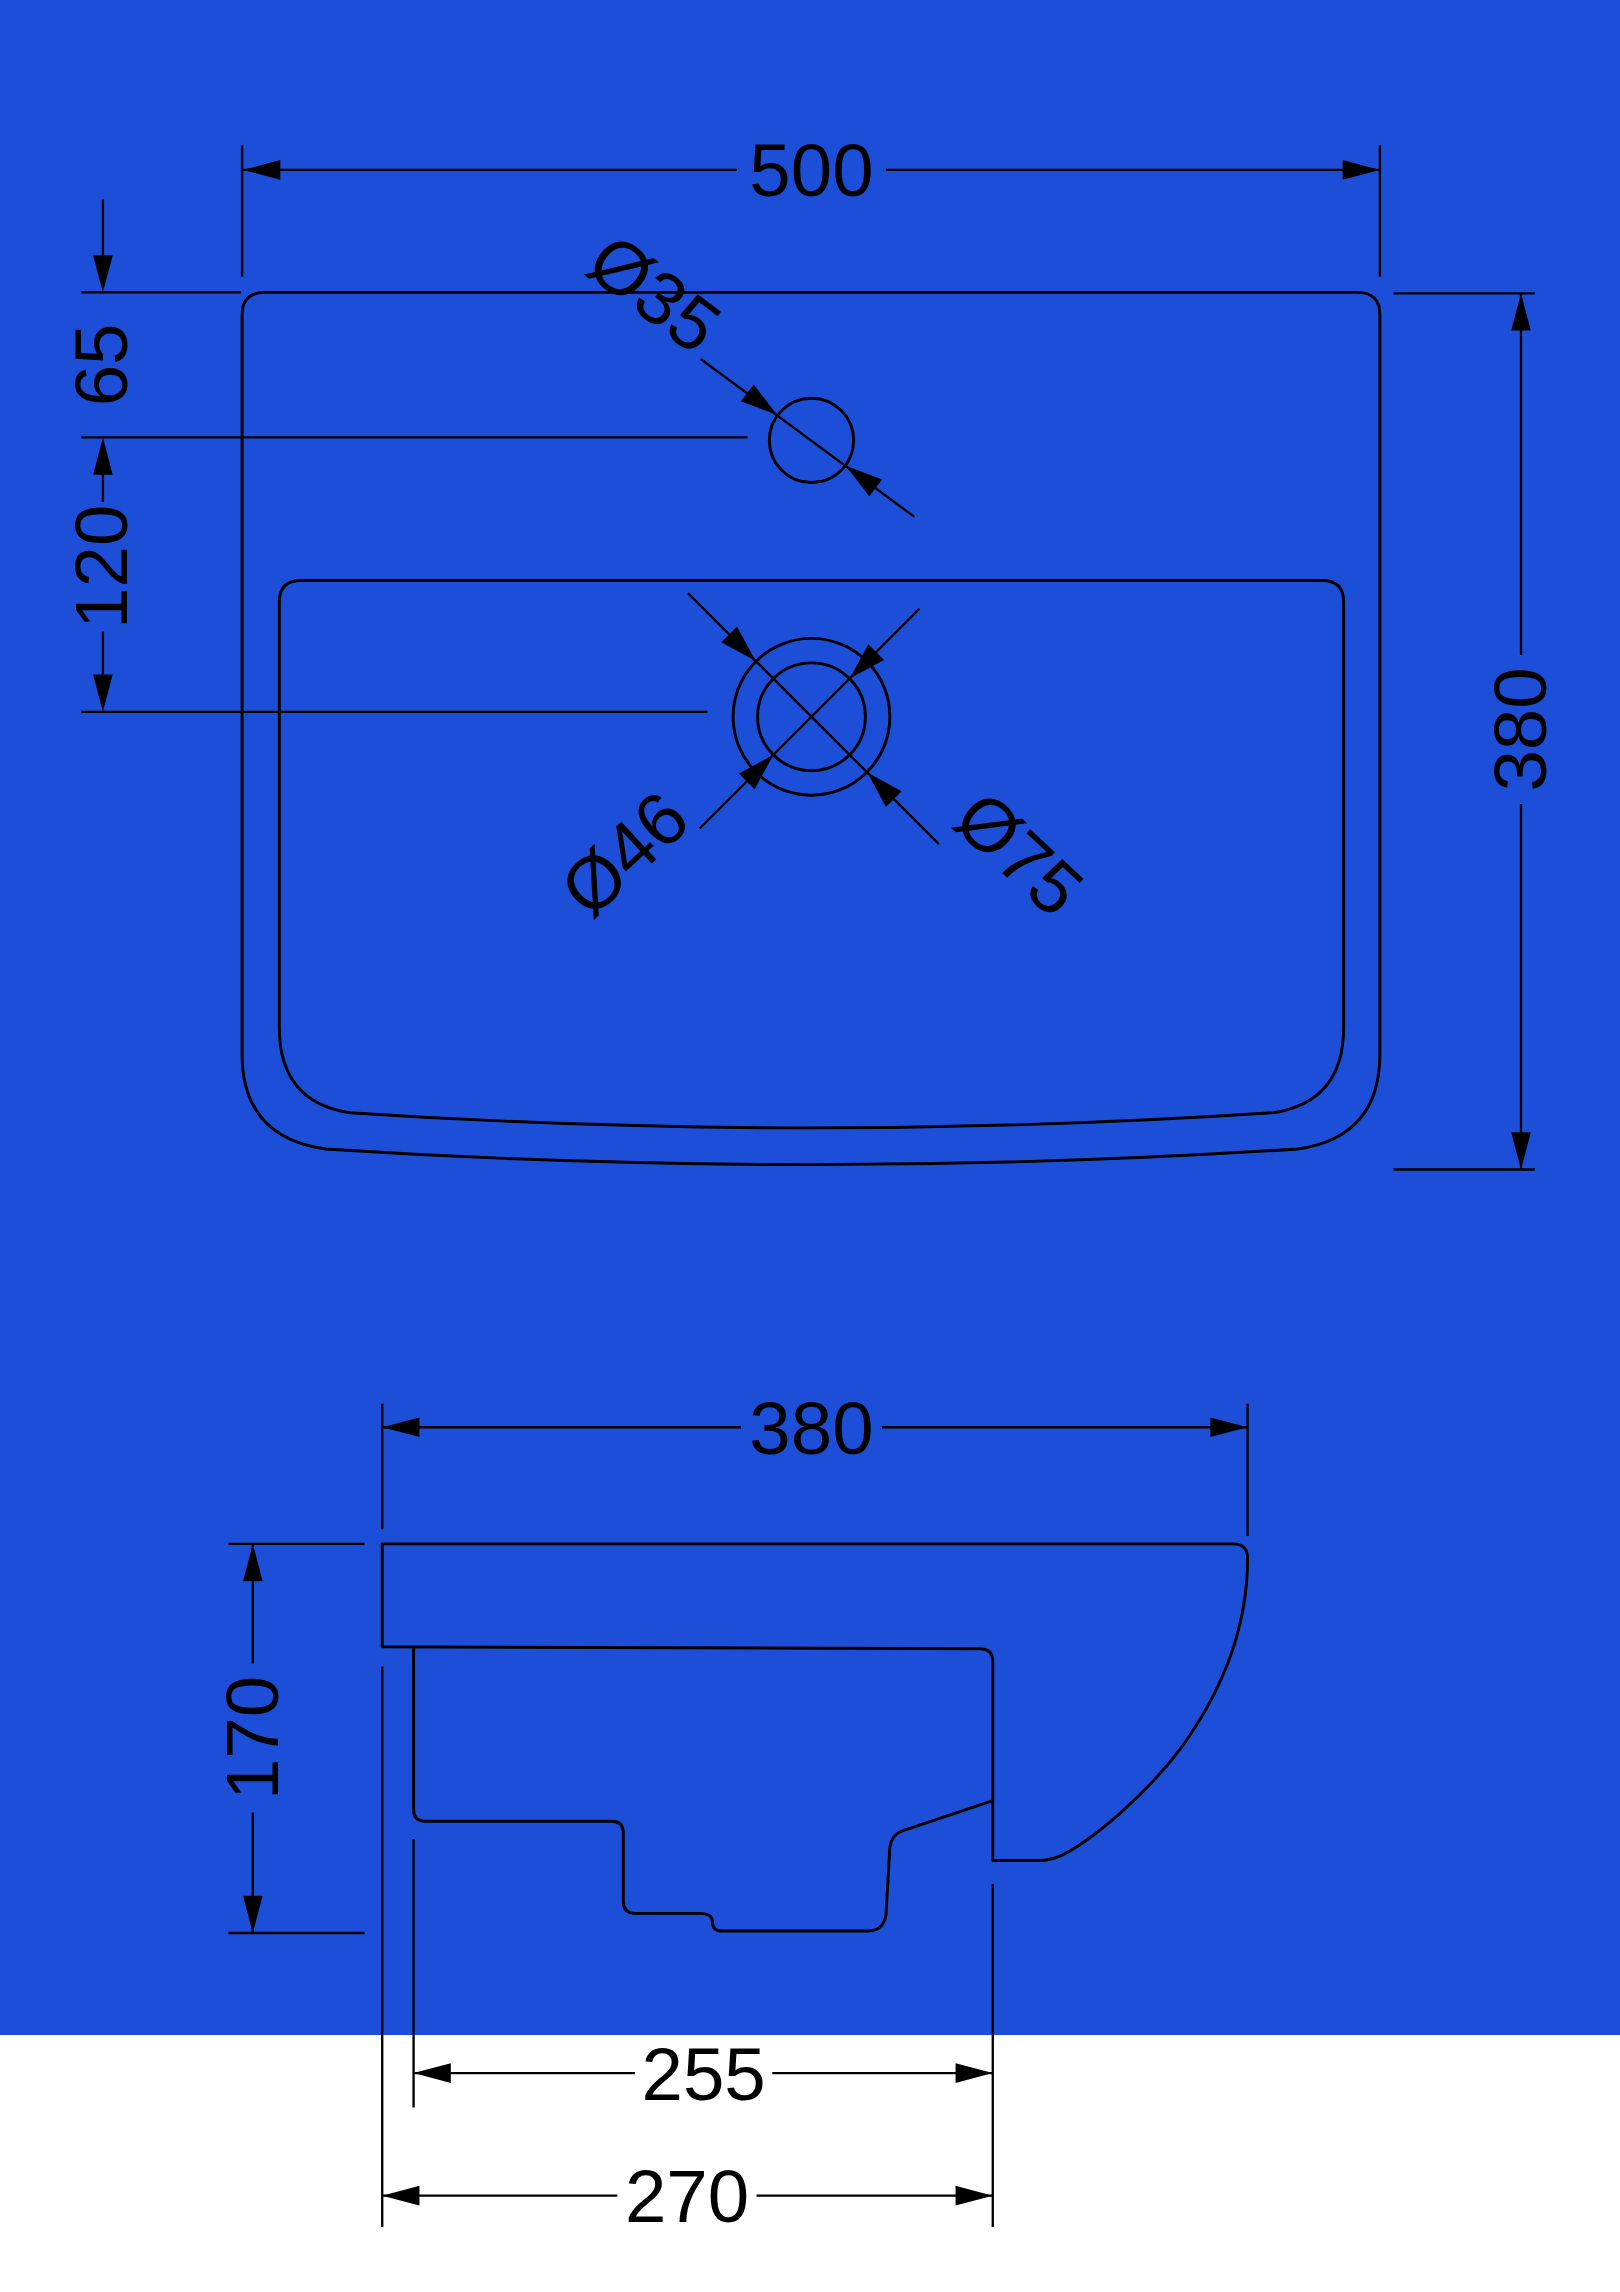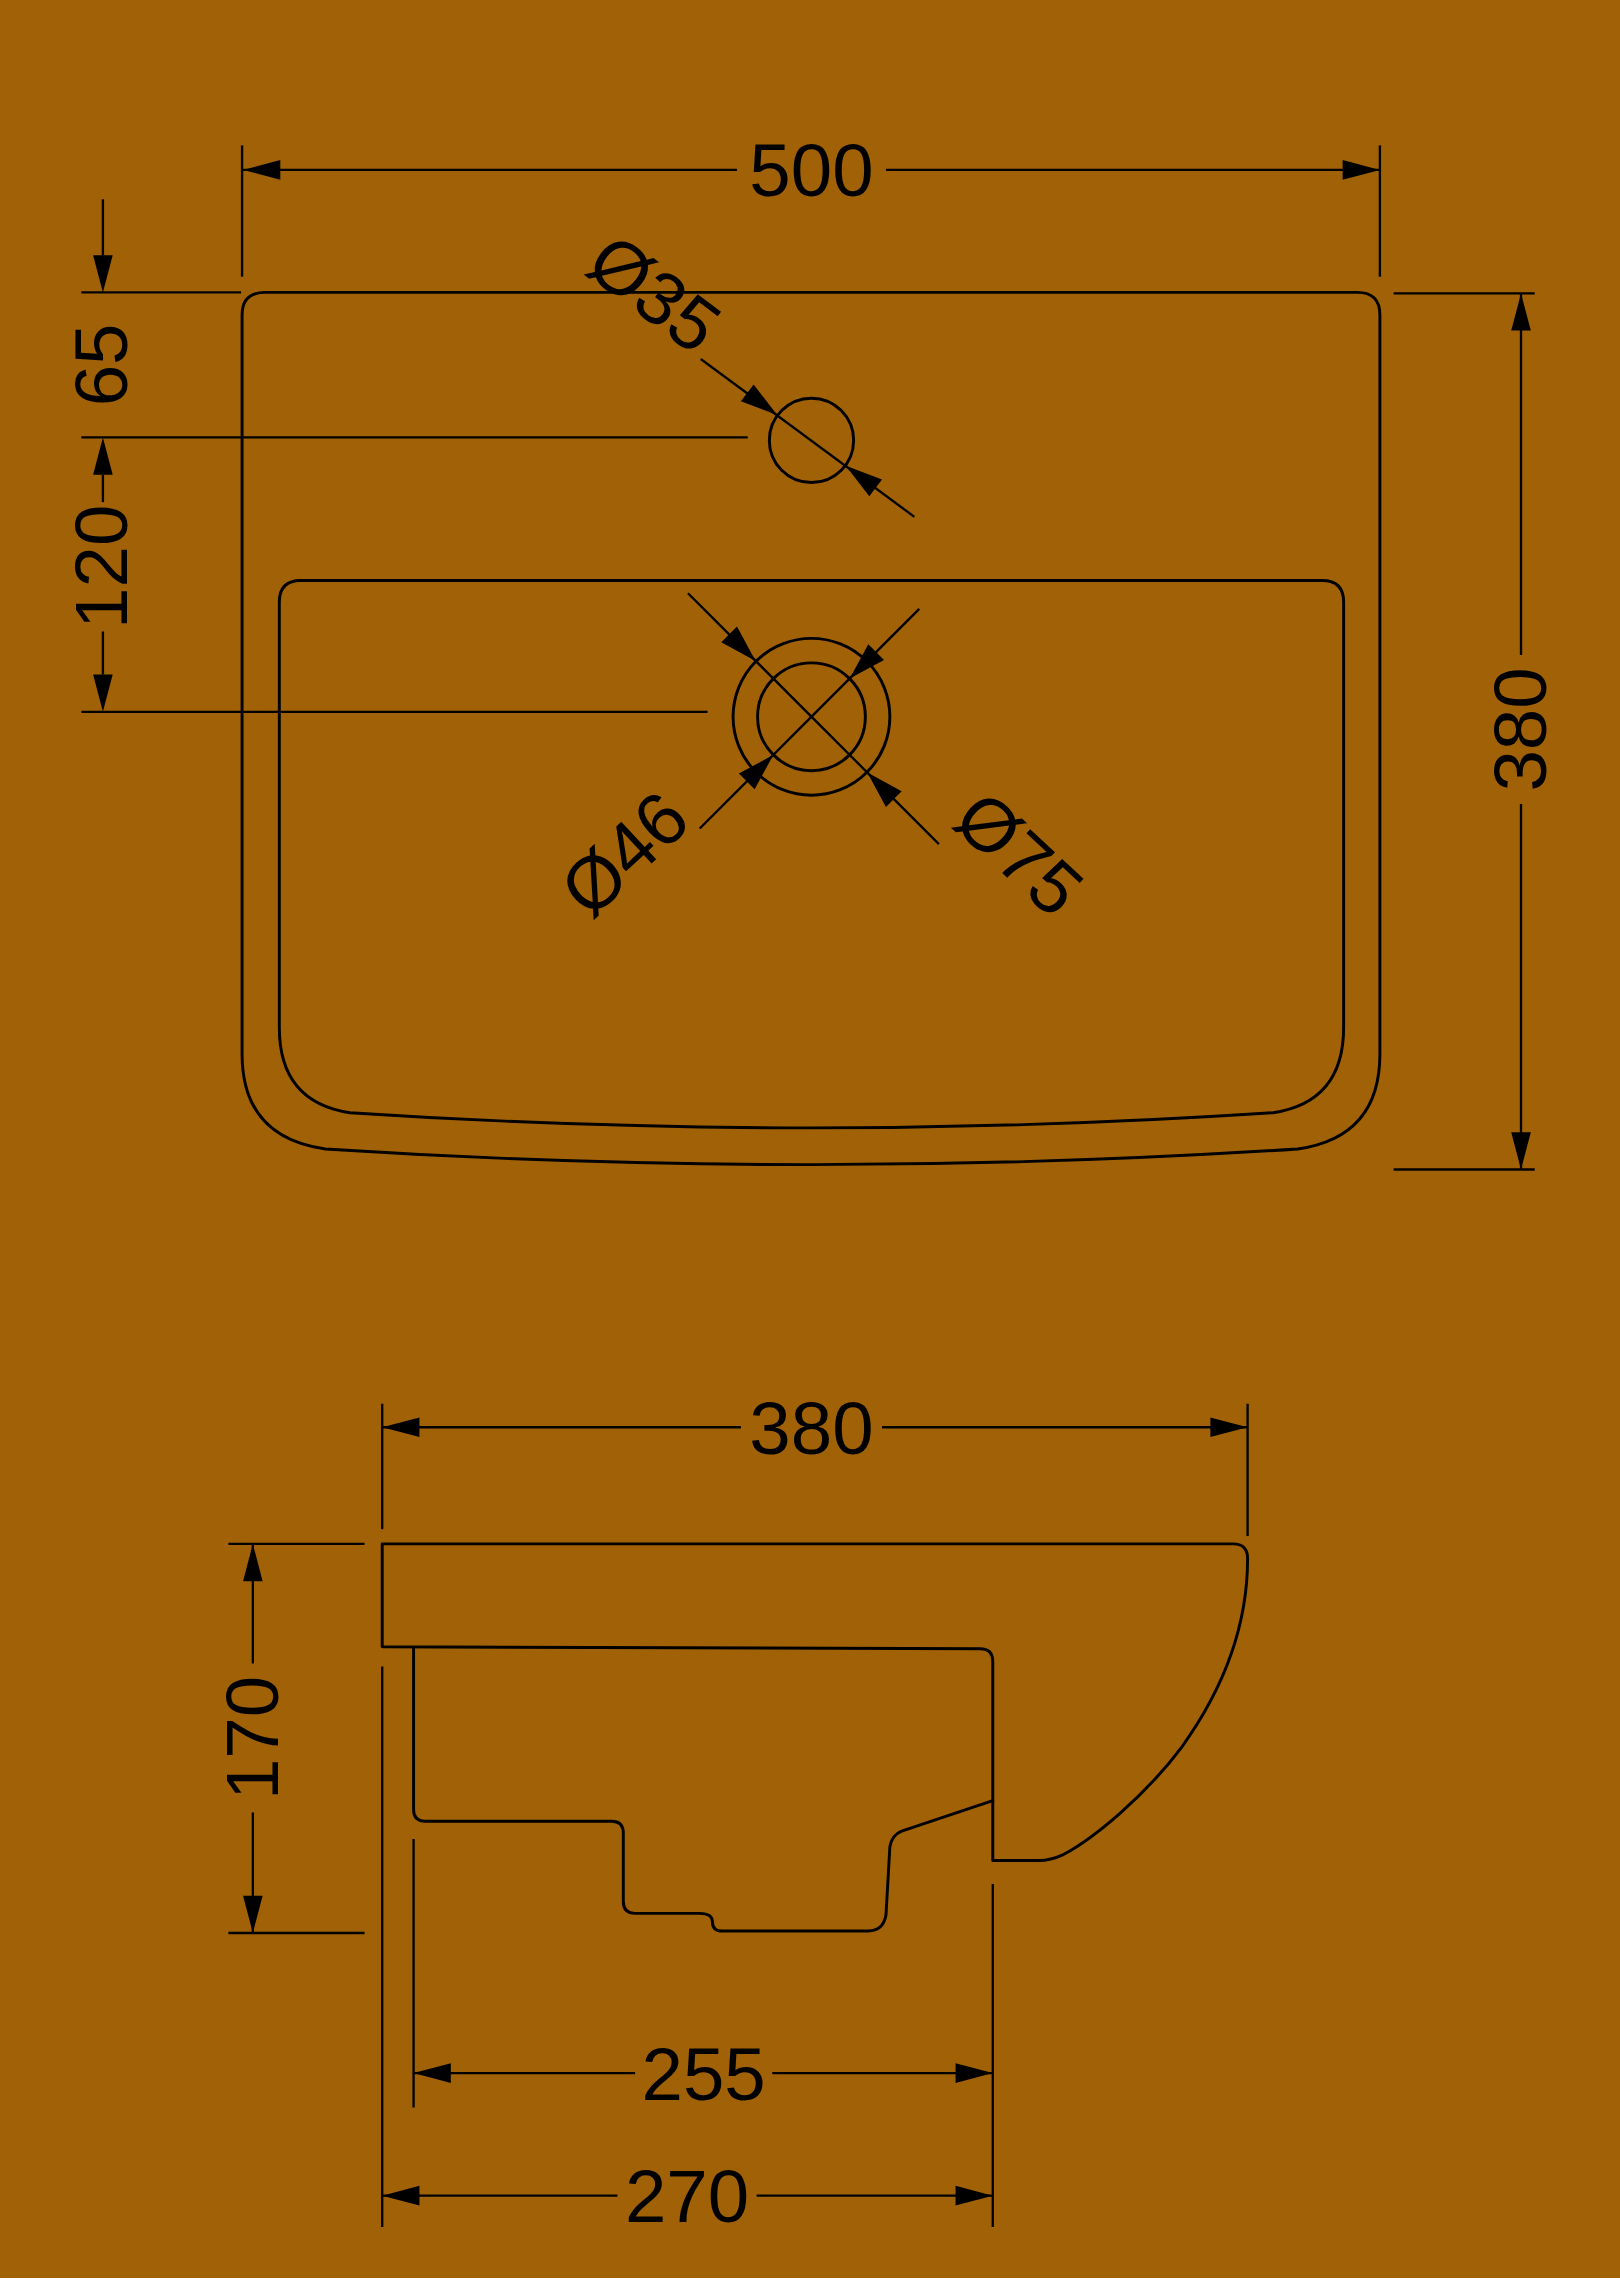--- a/index.html
+++ b/index.html
@@ -5,23 +5,23 @@
   html, body {
     margin: 0;
     padding: 0;
     background: #ffffff;
     width: 1620px;
     height: 2293px;
     font-family: "Liberation Sans", "DejaVu Sans", sans-serif;
   }
   #drawing-root {
     width: 1620px;
-    height: 2278px;
+    height: 2035px;
     position: relative;
-    background: #a16207;
+    background: #1d4ed8;
   }
   svg { display: block; }
   .outline {
     fill: none;
     stroke: #000000;
     stroke-width: 3;
     stroke-linecap: round;
     stroke-linejoin: round;
   }
   .dimline {

